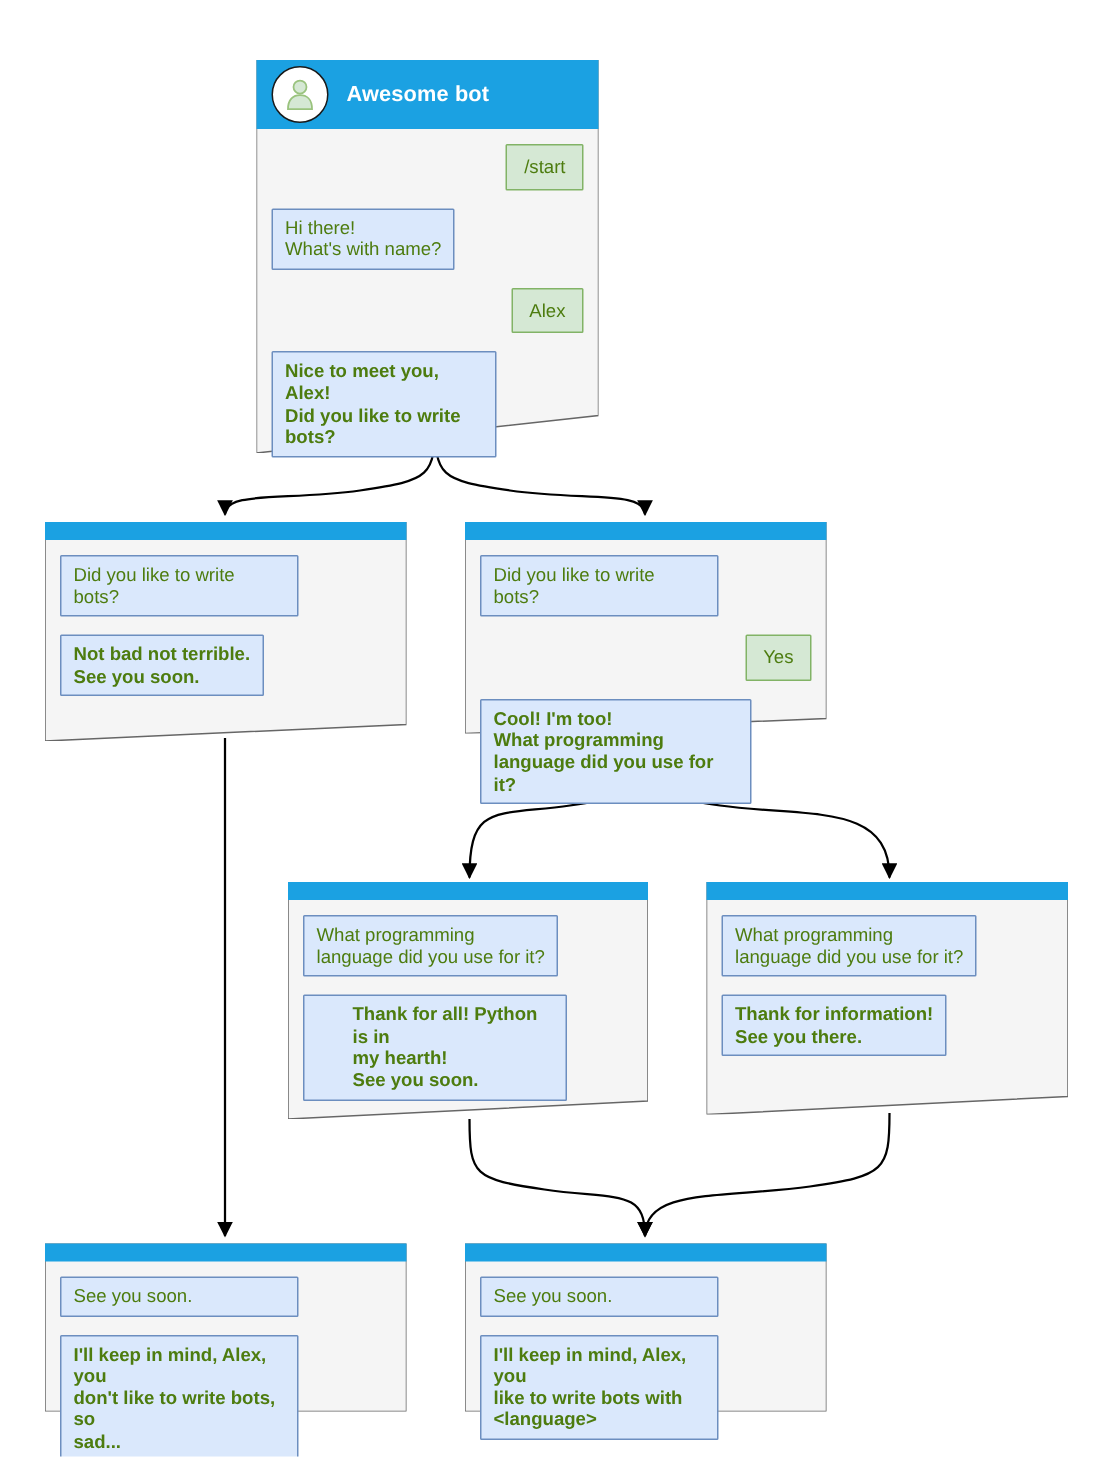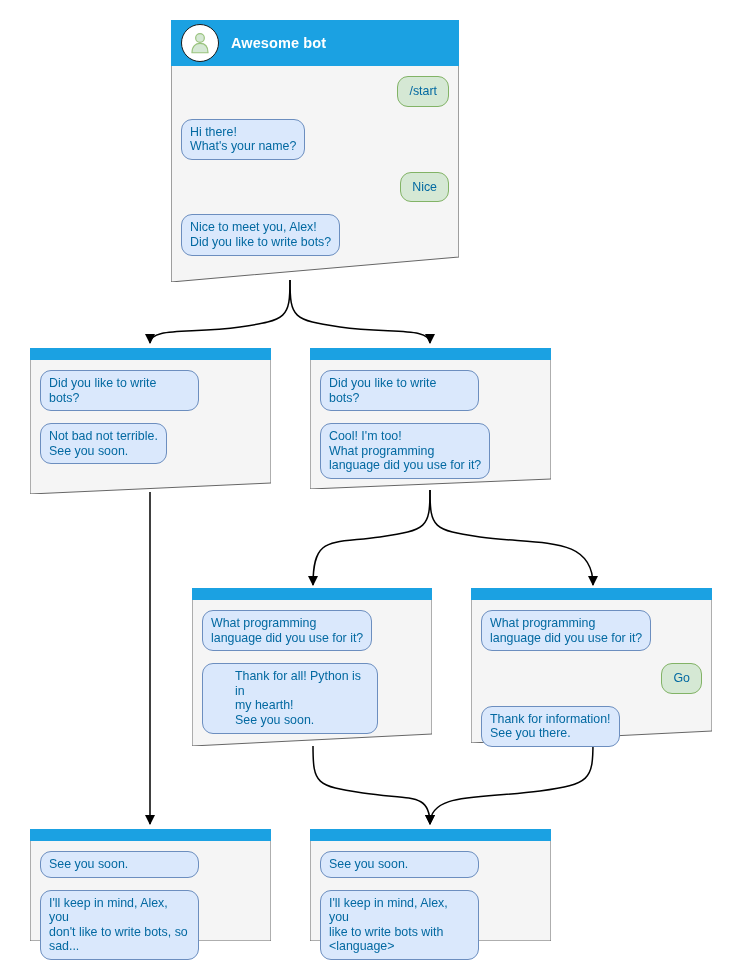--- a/index.html
+++ b/index.html
@@ -81,28 +81,28 @@
     position: relative;
     padding: 10px 10px 8px 10px;
     box-sizing: border-box;
   }
   .msg-row {
     display: flex;
     margin-bottom: 12px;
   }
   .msg-row.left  { justify-content: flex-start; }
   .msg-row.right { justify-content: flex-end; }
-  .msg-row:last-child { margin-bottom: 0; }
+  .msg-row:last-child { margin-bottom: 0; font-weight: bold; }
 
   .bubble {
-    border-radius: 11px;
+    border-radius: 1px;
     padding: 5px 8px 5px 8px;
     font-size: 12.4px;
     line-height: 14.6px;
-    color: #0369a1;
+    color: #4d7c0f;
     white-space: pre-line;
     box-sizing: border-box;
     max-width: 72%;
   }
   .bubble.bot {
     background: #dae8fc;
     border: 1px solid #6c8ebf;
   }
   .bubble.user {
     background: #d5e8d4;
@@ -130,44 +130,44 @@
 
     <path d="M 430,490 C 430,528 427,530 380,537 C 330,544 313,535 313,585" fill="none" stroke="#000000" stroke-width="1.5" marker-end="url(#arrow)"></path>
 
     <path d="M 430,490 C 430,528 433,530 480,537 C 540,545 593,535 593,585" fill="none" stroke="#000000" stroke-width="1.5" marker-end="url(#arrow)"></path>
 
     <path d="M 313,746 C 313,784 316,786 363,793 C 410,800 430,792 430,824" fill="none" stroke="#000000" stroke-width="1.5" marker-end="url(#arrow)"></path>
 
     <path d="M 593,742 C 593,780 590,784 540,791 C 480,799 430,792 430,824" fill="none" stroke="#000000" stroke-width="1.5" marker-end="url(#arrow)"></path>
   </svg>
 
-  <div class="card" style="left:171px; top:20px; width:288px; height:262px;">
+  <div class="card" style="left:171px; top:40px; width:228px; height:262px;">
     <svg class="card-shape" viewBox="0 0 240 262" preserveAspectRatio="none">
       <polygon points="0,0 240,0 240,237 0,262" fill="#f5f5f5" stroke="#666666" stroke-width="1"></polygon>
     </svg>
     <div class="card-inner">
       <div class="titlebar">
         <div class="avatar">
           <svg viewBox="0 0 24 24" width="26" height="26" aria-hidden="true">
             <circle cx="12" cy="7.4" r="4" fill="#d5e8d4" stroke="#9ac37e" stroke-width="1.1"></circle>
             <path d="M4.6 21 C4.6 14.8 8 12.4 12 12.4 C16 12.4 19.4 14.8 19.4 21 Z" fill="#d5e8d4" stroke="#9ac37e" stroke-width="1.1"></path>
           </svg>
         </div>
         <div class="bot-title">Awesome bot</div>
       </div>
       <div class="chat-body">
         <div class="msg-row right">
           <div class="bubble user">/start</div>
         </div>
         <div class="msg-row left">
           <div class="bubble bot">Hi there!
-What's your name?</div>
+What's with name?</div>
         </div>
         <div class="msg-row right">
-          <div class="bubble user">Nice</div>
+          <div class="bubble user">Alex</div>
         </div>
         <div class="msg-row left">
           <div class="bubble bot">Nice to meet you, Alex!
 Did you like to write bots?</div>
         </div>
       </div>
     </div>
   </div>
 
   <div class="card" style="left:30px; top:348px; width:241px; height:146px;">
@@ -191,20 +191,23 @@
   <div class="card" style="left:310px; top:348px; width:241px; height:141px;">
     <svg class="card-shape" viewBox="0 0 241 141" preserveAspectRatio="none">
       <polygon points="0,0 241,0 241,131 0,141" fill="#f5f5f5" stroke="#666666" stroke-width="1"></polygon>
     </svg>
     <div class="card-inner">
       <div class="titlebar slim"></div>
       <div class="chat-body">
         <div class="msg-row left">
           <div class="bubble bot">Did you like to write bots?</div>
         </div>
+        <div class="msg-row right">
+          <div class="bubble user">Yes</div>
+        </div>
         <div class="msg-row left">
           <div class="bubble bot" style="max-width:82%;">Cool! I'm too!
 What programming
 language did you use for it?</div>
         </div>
       </div>
     </div>
   </div>
 
   <div class="card" style="left:192px; top:588px; width:240px; height:158px;">
@@ -231,23 +234,20 @@
     <svg class="card-shape" viewBox="0 0 241 155" preserveAspectRatio="none">
       <polygon points="0,0 241,0 241,143 0,155" fill="#f5f5f5" stroke="#666666" stroke-width="1"></polygon>
     </svg>
     <div class="card-inner">
       <div class="titlebar slim"></div>
       <div class="chat-body">
         <div class="msg-row left">
           <div class="bubble bot" style="max-width:78%;">What programming
 language did you use for it?</div>
         </div>
-        <div class="msg-row right">
-          <div class="bubble user">Go</div>
-        </div>
         <div class="msg-row left">
           <div class="bubble bot" style="max-width:78%;">Thank for information!
 See you there.</div>
         </div>
       </div>
     </div>
   </div>
 
   <div class="card" style="left:30px; top:829px; width:241px; height:112px;">
     <svg class="card-shape" viewBox="0 0 241 112" preserveAspectRatio="none">

